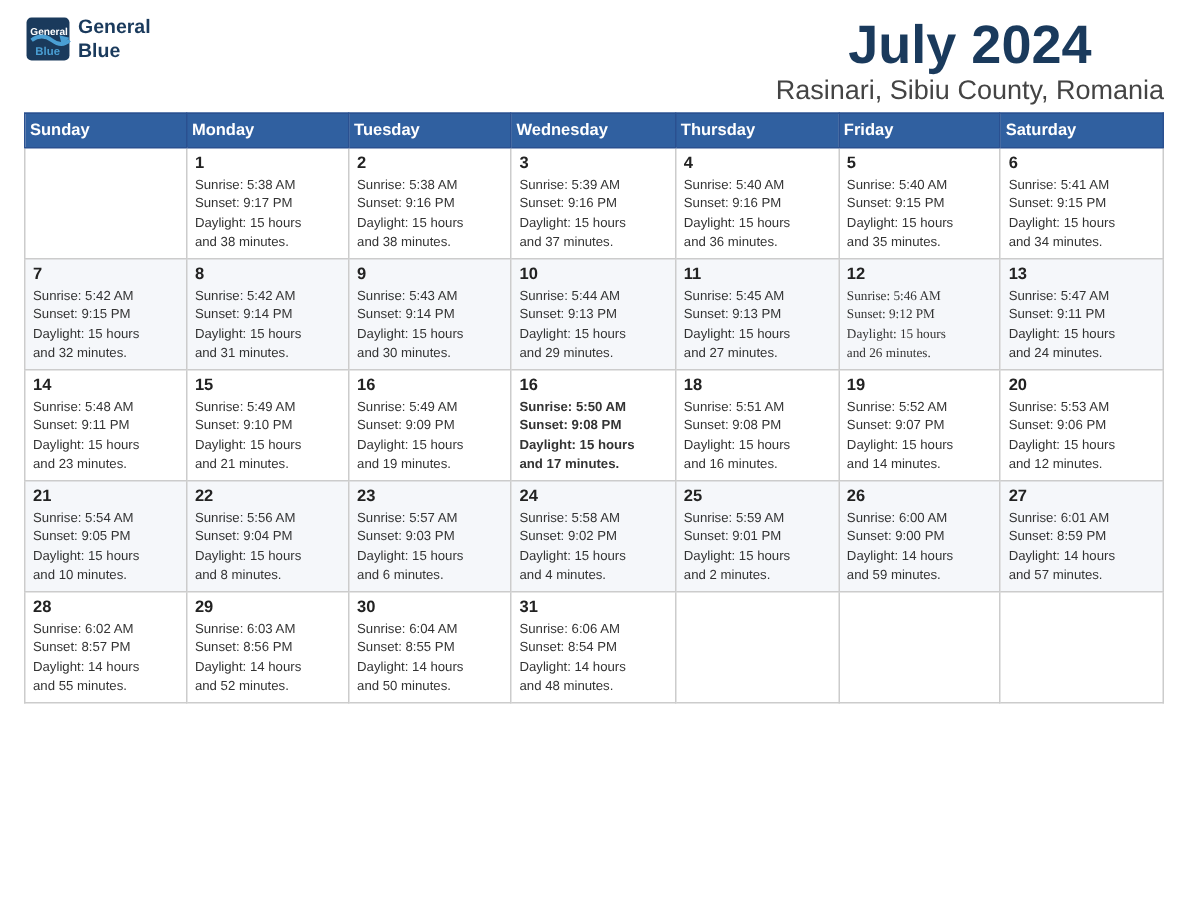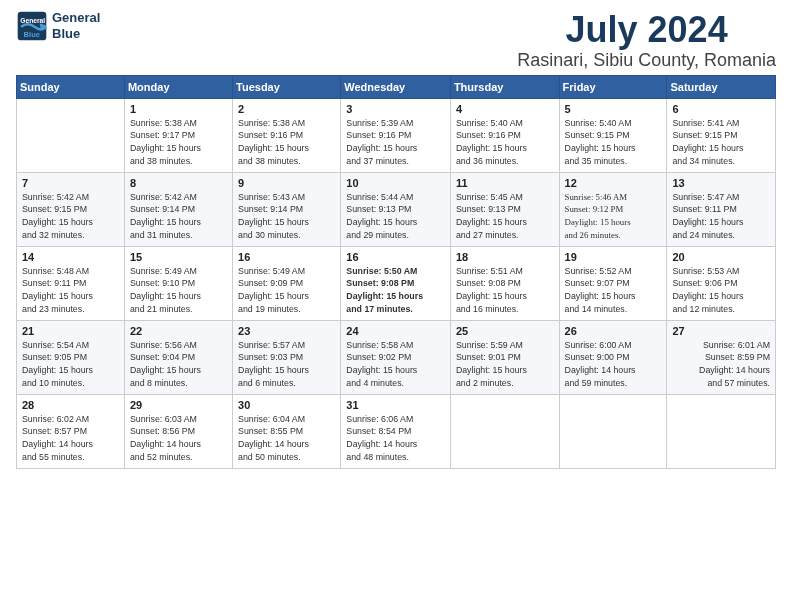--- a/index.html
+++ b/index.html
@@ -315,21 +315,21 @@
           </td>
           <td>
             <span class="day-number">26</span>
             <div class="day-info" style="white-space: pre-line;">Sunrise: 6:00 AM
 Sunset: 9:00 PM
 Daylight: 14 hours
 and 59 minutes.</div>
           </td>
           <td>
             <span class="day-number">27</span>
-            <div class="day-info" style="white-space: pre-line; text-align: right;">Sunrise: 6:01 AM
+            <div class="day-info" style="white-space: pre-line;">Sunrise: 6:01 AM
 Sunset: 8:59 PM
 Daylight: 14 hours
 and 57 minutes.</div>
           </td>
         </tr>
         <tr>
           <td>
             <span class="day-number">28</span>
             <div class="day-info" style="white-space: pre-line;">Sunrise: 6:02 AM
 Sunset: 8:57 PM

